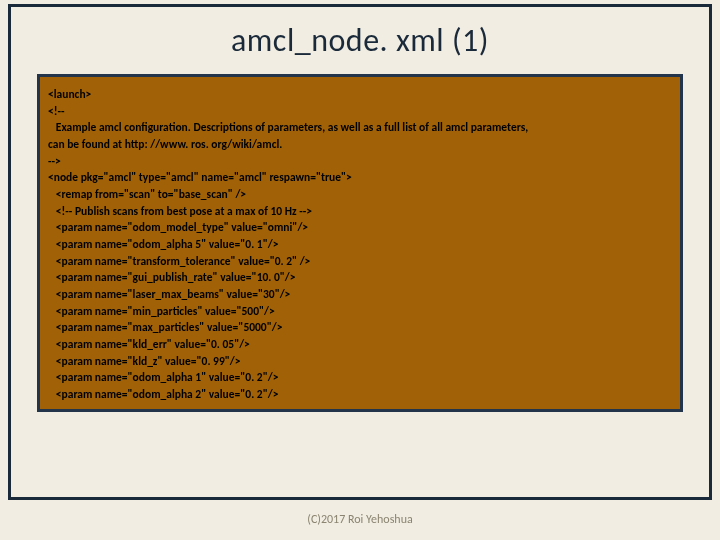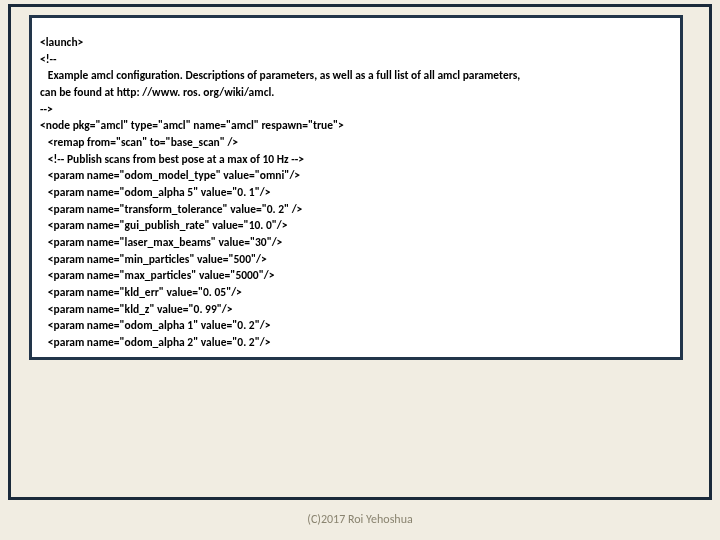--- a/index.html
+++ b/index.html
@@ -19,24 +19,24 @@
   }
   .title {
     text-align: center;
     font-size: 32px;
     font-weight: 400;
     color: #1b2a3a;
     padding: 14px 0 6px 0;
     letter-spacing: 0.5px;
   }
   .code-box {
-    margin: 8px 26px 16px 18px;
+    margin: 8px 26px 16px 26px;
     border: 3px solid #22354a;
-    background: #ffffff;
-    padding: 16px 8px 6px 8px;
+    background: #a16207;
+    padding: 9px 8px 6px 8px;
     flex: 0 0 auto;
   }
   .code-box pre {
     font-family: "Segoe UI", "Calibri", Arial, sans-serif;
     font-size: 11.5px;
     line-height: 1.45;
     font-weight: 700;
     color: #000;
     white-space: pre-wrap;
     word-wrap: break-word;
@@ -47,20 +47,21 @@
     left: 0; right: 0;
     text-align: center;
     font-size: 12px;
     color: #8a8470;
   }
 </style>
 </head>
 <body>
 
 <div class="slide">
+  <div class="title">amcl_node. xml (1)</div>
   <div class="code-box">
     <pre>&lt;launch&gt;
 &lt;!--
    Example amcl configuration. Descriptions of parameters, as well as a full list of all amcl parameters,
 can be found at http: //www. ros. org/wiki/amcl.
 --&gt;
 &lt;node pkg="amcl" type="amcl" name="amcl" respawn="true"&gt;
    &lt;remap from="scan" to="base_scan" /&gt;
    &lt;!-- Publish scans from best pose at a max of 10 Hz --&gt;
    &lt;param name="odom_model_type" value="omni"/&gt;

